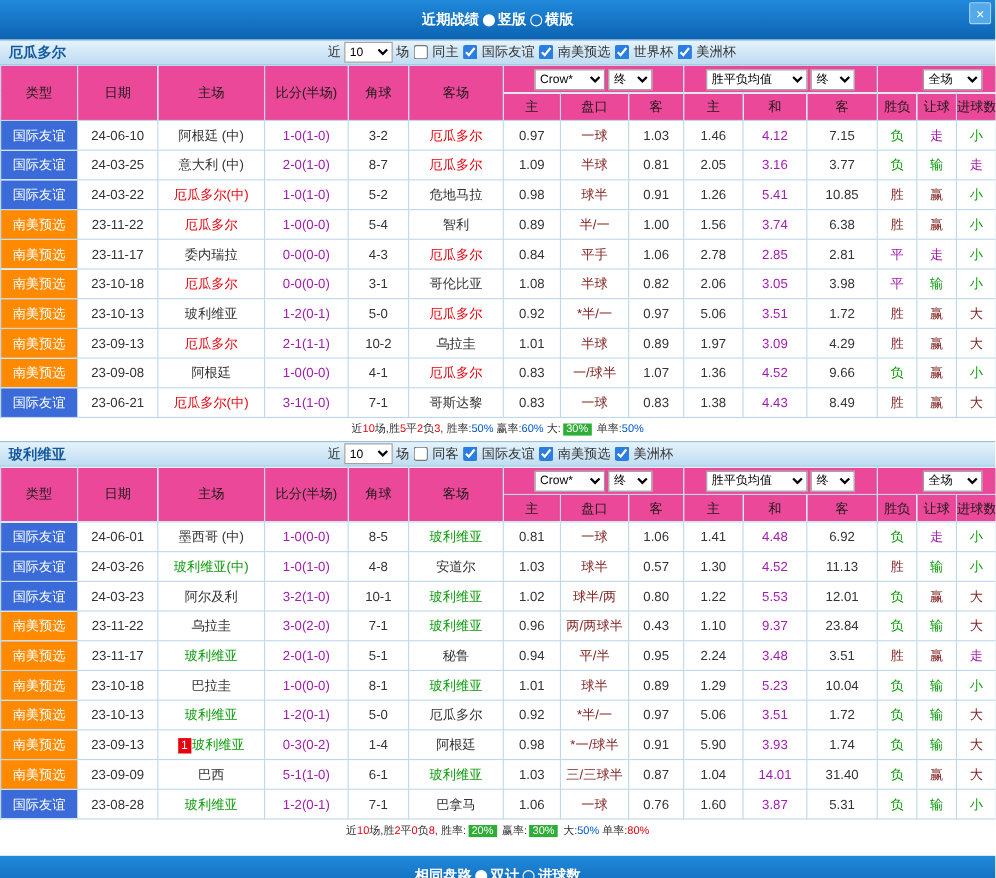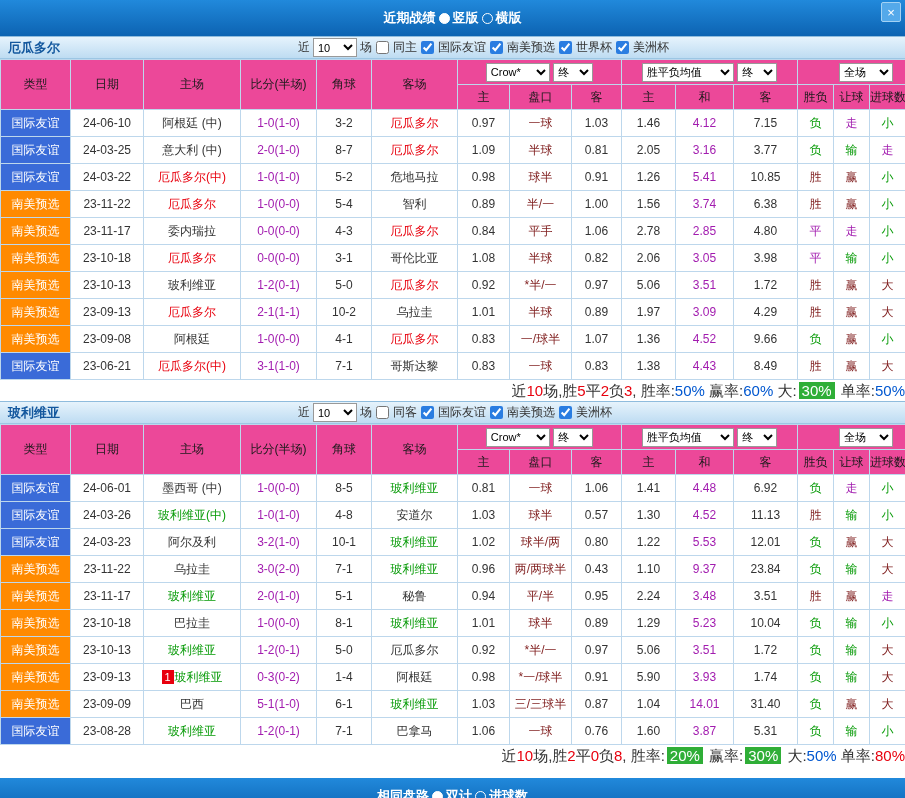--- a/index.html
+++ b/index.html
@@ -25,21 +25,21 @@
   td{height:27px}
   td.type{color:#fff}
   .t-blue{background:#3a6bd8}
   .t-orange{background:#ff8a00}
   .c-red{color:#7f1d1d}
   .c-green{color:#089b08}
   .c-blue{color:#a21caf}
   .team-red{color:#e8000d}
   .team-green{color:#089b08}
   .rc{display:inline-block;background:#e8000d;color:#fff;width:12px;height:14px;line-height:14px;font-size:11px;margin-right:1px;text-align:center}
-  .summary{height:21px;line-height:21px;text-align:right;font-size:15px}
+  .summary{height:21px;line-height:21px;text-align:center;font-size:10px}
   .sg-dark{color:#333}
   .sg-red{color:#e8000d}
   .sg-blue{color:#0057d0}
   .sg-greenbadge{background:#2fae37;color:#fff;padding:0 3px;margin:0 2px}
   .scope-cell{text-align:right;padding-right:12px}
   .bottom{margin-top:12px}
 </style>
 </head>
 <body>
 
@@ -195,21 +195,21 @@
           <td>23-11-17</td>
           <td>委内瑞拉</td>
           <td class="c-blue">0-0(0-0)</td>
           <td>4-3</td>
           <td class="team-red">厄瓜多尔</td>
           <td>0.84</td>
           <td class="c-red">平手</td>
           <td>1.06</td>
           <td>2.78</td>
           <td class="c-blue">2.85</td>
-          <td>4.80</td>
+          <td>2.81</td>
           <td class="c-blue">平</td>
           <td class="c-blue">走</td>
           <td class="c-green">小</td>
         </tr>
         <tr>
           <td class="type t-orange">南美预选</td>
           <td>23-10-18</td>
           <td class="team-red">厄瓜多尔</td>
           <td class="c-blue">0-0(0-0)</td>
           <td>3-1</td>

